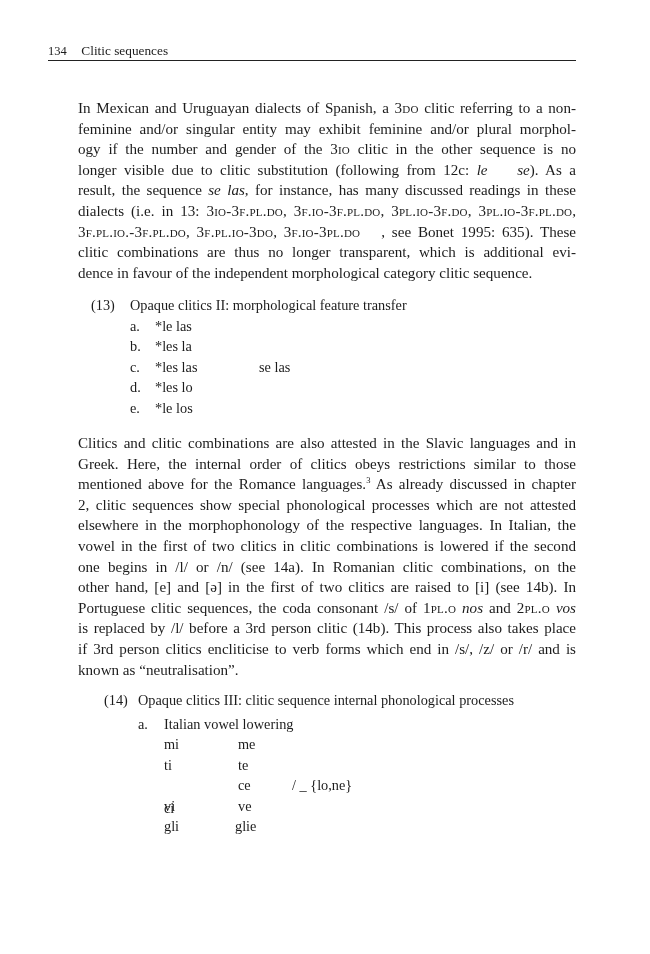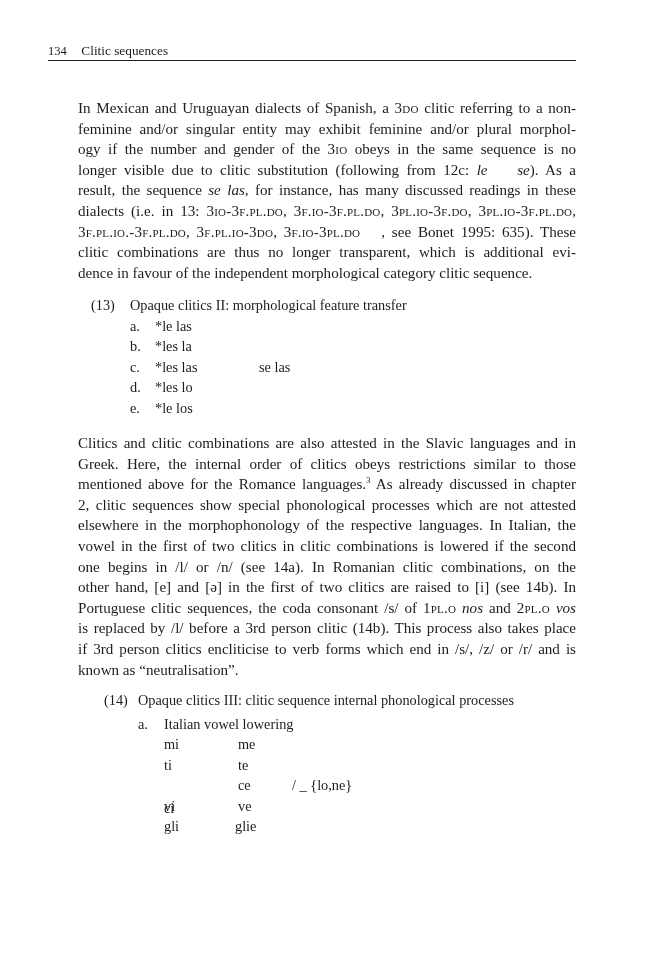--- a/index.html
+++ b/index.html
@@ -40,21 +40,21 @@
 <body>
 
 <div class="running-head">
   <span class="pg">134</span>
   <span>Clitic sequences</span>
 </div>
 
 <div class="para" id="p1">
     <span class="ln"><span style="white-space: pre;">In Mexican and Uruguayan dialects of Spanish, a </span><span class="sc">3do</span><span style="white-space: pre;"> clitic referring to a non-</span></span>
     <span class="ln"><span style="white-space: pre; font-family: Liberation Serif, serif;">feminine and/or singular entity may exhibit feminine and/or plural morphol-</span></span>
-    <span class="ln"><span style="white-space: pre;">ogy if the number and gender of the </span><span class="sc">3io</span><span style="white-space: pre;"> obeys in the same sequence is no</span></span>
+    <span class="ln"><span style="white-space: pre;">ogy if the number and gender of the </span><span class="sc">3io</span><span style="white-space: pre;"> clitic in the other sequence is no</span></span>
     <span class="ln"><span style="white-space: pre;">longer visible due to clitic substitution (following from 12c: </span><span class="it">le</span><span style="white-space: pre;">    </span><span class="it">se</span><span style="white-space: pre;">). As a</span></span>
     <span class="ln"><span style="white-space: pre;">result, the sequence </span><span class="it">se las</span><span style="white-space: pre;">, for instance, has many discussed readings in these</span></span>
     <span class="ln"><span style="white-space: pre;">dialects (i.e. in 13: </span><span class="sc">3io-3f.pl.do</span><span style="white-space: pre;">, </span><span class="sc">3f.io-3f.pl.do</span><span style="white-space: pre;">, </span><span class="sc">3pl.io-3f.do</span><span style="white-space: pre;">, </span><span class="sc">3pl.io-3f.pl.do</span><span style="white-space: pre;">,</span></span>
     <span class="ln"><span class="sc">3f.pl.io.-3f.pl.do</span><span style="white-space: pre;">, </span><span class="sc">3f.pl.io-3do</span><span style="white-space: pre;">, </span><span class="sc">3f.io-3pl.do</span><span style="white-space: pre; margin-left: 21px;">, see Bonet 1995: 635). These</span></span>
     <span class="ln"><span style="white-space: pre;">clitic combinations are thus no longer transparent, which is additional evi-</span></span>
     <span class="ln last"><span style="white-space: pre;">dence in favour of the independent morphological category clitic sequence.</span></span>
   </div>
 
 <div class="ex" id="ex13">
   <div class="row">

